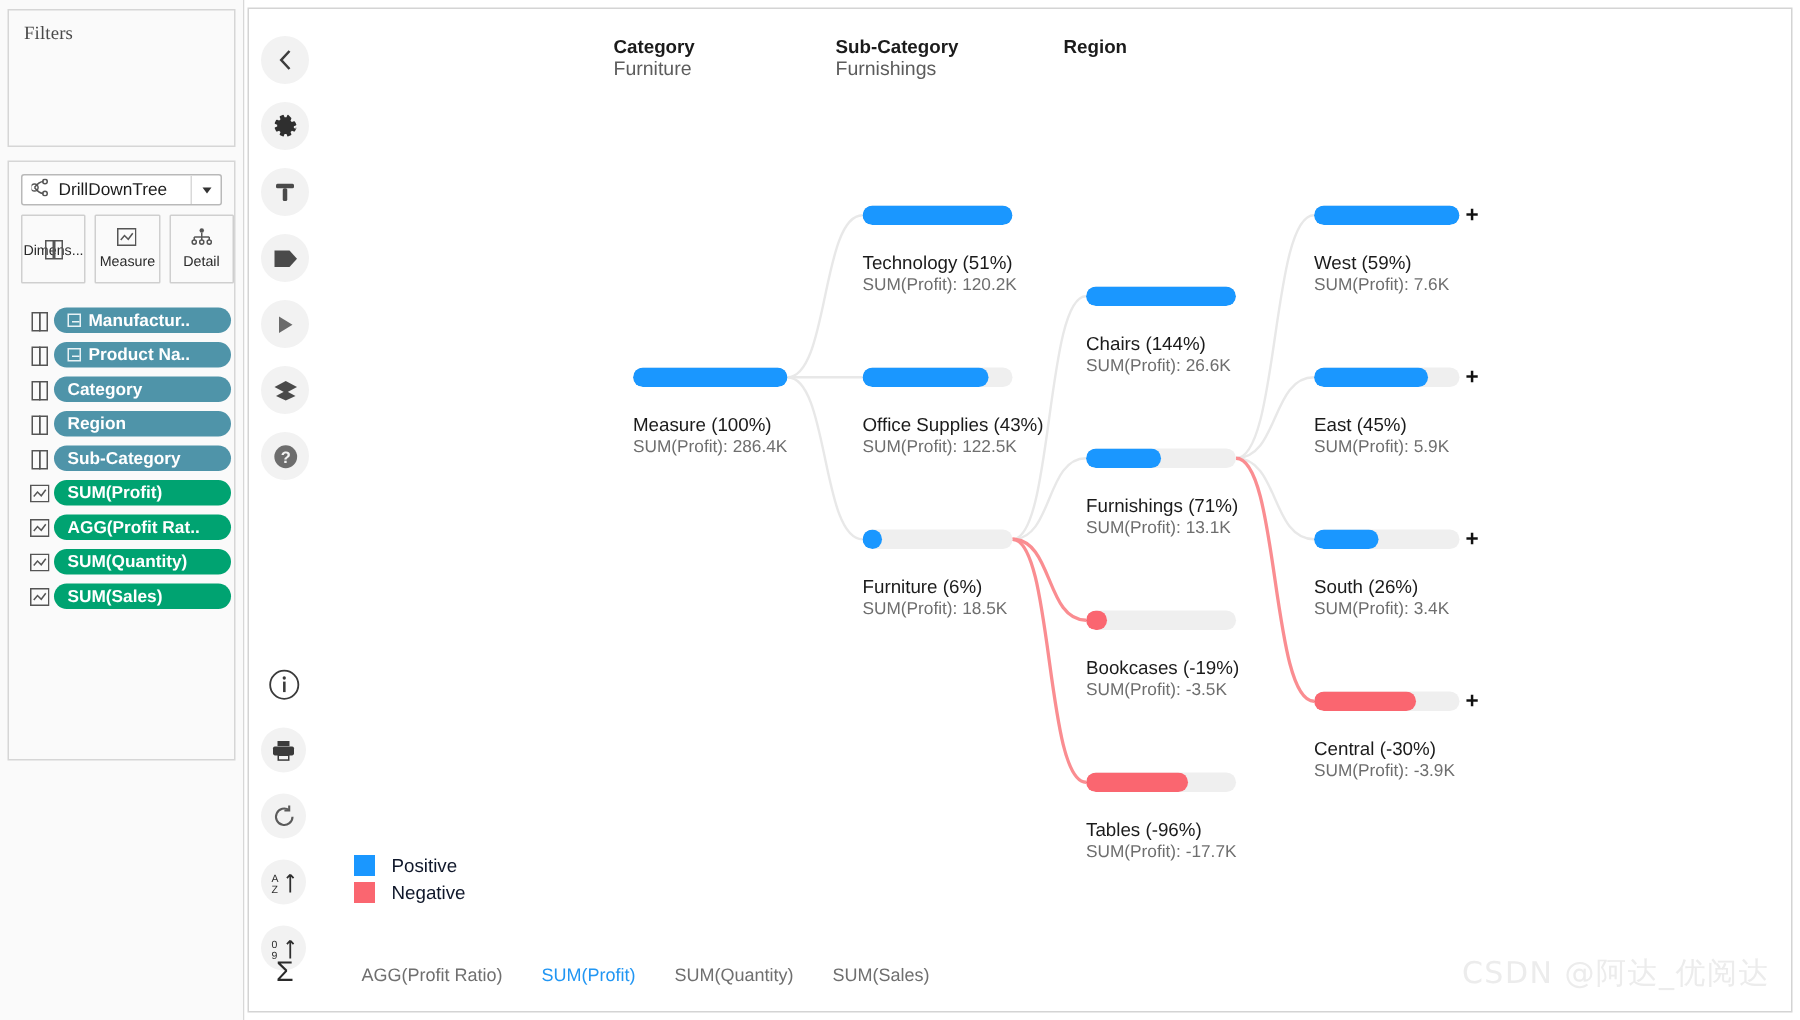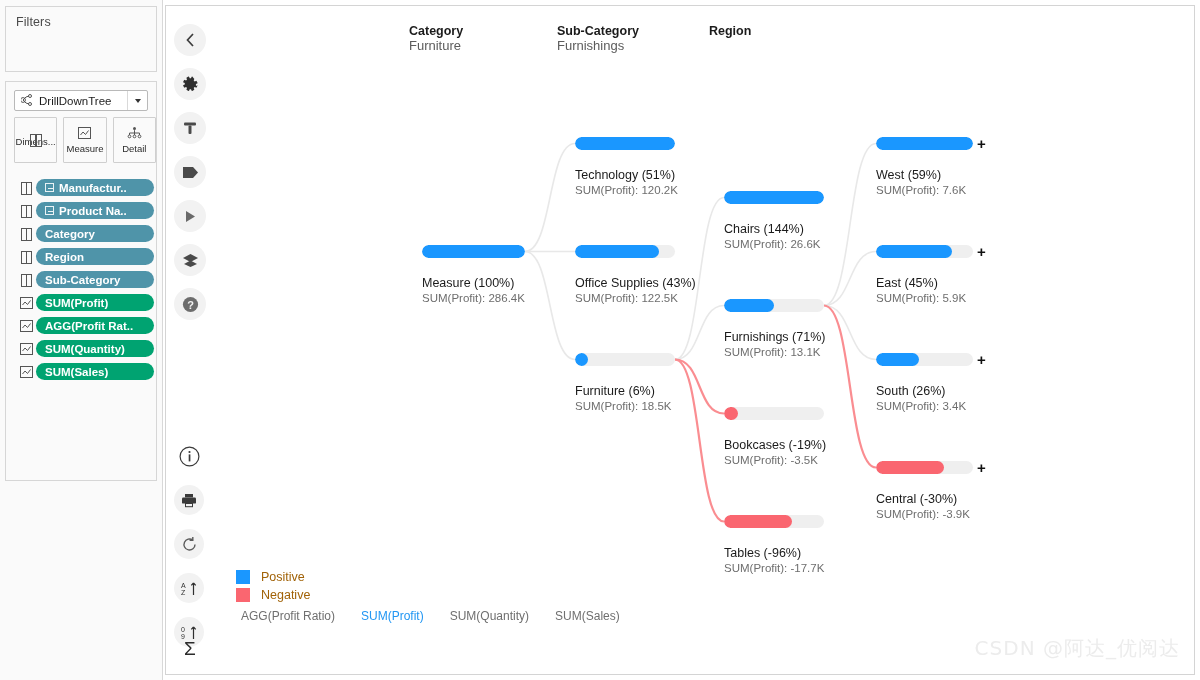--- a/index.html
+++ b/index.html
@@ -19,21 +19,21 @@
     background:#fafafa; border-right:1px solid #d8d8d8;
   }
   .panel-card{
     background:#fafafa;
     border:1px solid #d6d6d6;
     margin:6px 5px 0 5px;
   }
   .panel-title{
     font-size:12.5px; color:#4a4a4a; padding:8px 0 0 10px; letter-spacing:.1px;
   }
-  #filters-card{ height:66px; }
+  #filters-card{ height:92px;font-family:Liberation Serif, serif; }
   #marks-card{ margin-top:9px; height:400px; position:relative; }
 
   
   .mark-select{
     margin:8px 8px 0 8px; height:21px; border:1px solid #b9b9b9;
     background:#fff; border-radius:2px; display:flex; align-items:center;
     font-size:11.5px; color:#1c1c1c;
   }
   .mark-select .ms-icon{ width:22px; text-align:center; padding-left:4px; }
   .mark-select .ms-label{ flex:1; padding-left:2px; }
@@ -116,24 +116,24 @@
   .node-plus{
     position:absolute; font-size:15px; color:#111; font-weight:bold; line-height:13px;
   }
 
   #links-svg{ position:absolute; left:0; top:0; width:1030px; height:670px; pointer-events:none; }
 
   
   #legend{ position:absolute; left:70px; top:562px; }
   .lg-row{ display:flex; align-items:center; height:18px; }
   .lg-sw{ width:14px; height:14px; margin-right:11px; }
-  .lg-txt{ font-size:12.5px; color:#a16207; }
-
-  
-  #measure-tabs{ position:absolute; left:75px; top:603px; display:flex; gap:26px; }
+  .lg-txt{ font-size:12.5px; color:#0f172a; }
+
+  
+  #measure-tabs{ position:absolute; left:75px; top:637px; display:flex; gap:26px; }
   .m-tab{ font-size:12px; color:#6f6f6f; }
   .m-tab.active{ color:#2196f3; }
 
   #sigma{ position:absolute; left:18px; top:632px; font-size:19px; color:#2b2b2b; }
 
   #watermark{
     position:absolute; right:14px; bottom:12px;
     font-size:20px; color:#ececec; letter-spacing:1px;
     font-family:"DejaVu Sans", sans-serif;
   }

